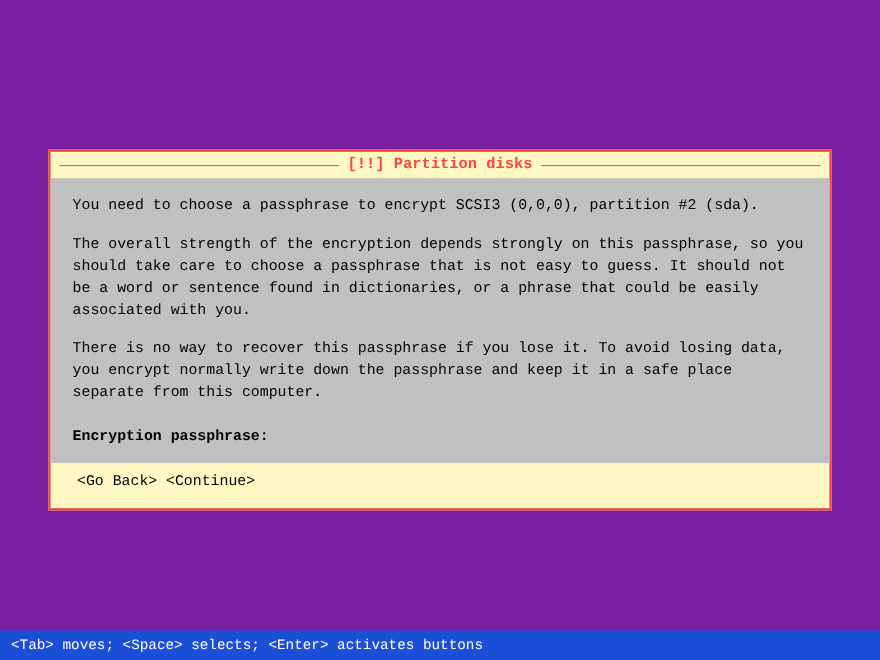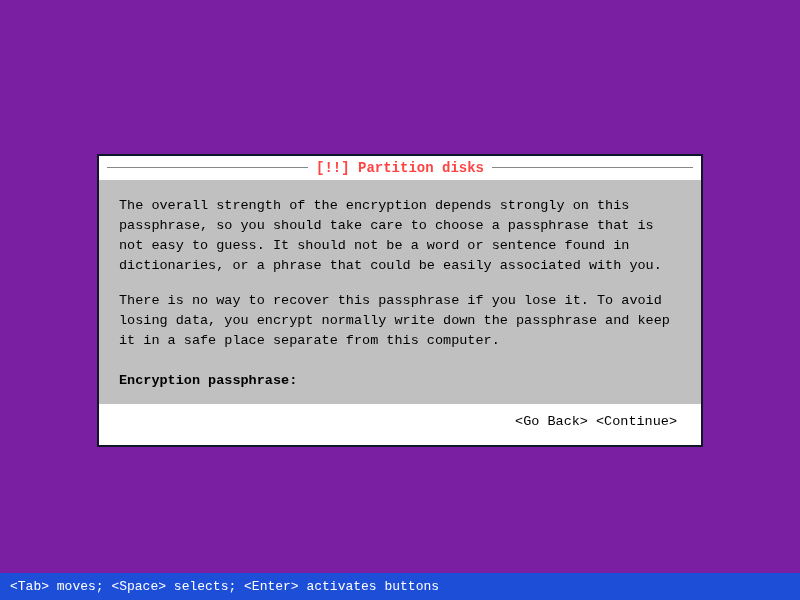--- a/index.html
+++ b/index.html
@@ -27,23 +27,23 @@
       bottom: 0;
       left: 0;
       width: 100%;
       background-color: #1d4ed8;
       color: #ffffff;
       padding: 6px 10px;
       font-size: 13px;
     }
 
     .dialog-container {
-      width: 606px;
-      background-color: #ffffff;
-      border: 2px solid #0f172a;
+      width: 712px;
+      background-color: #fef9c3;
+      border: 2px solid #ef4444;
       padding: 0;
       position: relative;
     }
 
     .dialog-title-bar {
       display: flex;
       align-items: center;
       justify-content: center;
       padding: 4px 0;
       position: relative;
@@ -115,21 +115,21 @@
       margin-bottom: 16px;
       cursor: pointer;
       font-family: 'Courier New', Courier, monospace;
       font-size: 13.5px;
       border: none;
       outline: none;
     }
 
     .dialog-buttons {
       display: flex;
-      justify-content: flex-end;
+      justify-content: flex-start;
       align-items: center;
       padding: 8px 20px 14px 20px;
     }
 
     .nav-button {
       color: #000000;
       background: none;
       border: none;
       font-family: 'Courier New', Courier, monospace;
       font-size: 13.5px;
@@ -138,20 +138,21 @@
     }
   </style>
 </head>
 <body>
 
 <div class="dialog-container">
   <div class="dialog-title-bar">
     <span class="dialog-title">[!!] Partition disks</span>
   </div>
   <div class="dialog-content">
+    <p>You need to choose a passphrase to encrypt SCSI3 (0,0,0), partition #2 (sda).</p>
     <p>The overall strength of the encryption depends strongly on this passphrase, so you should take care to choose a passphrase that is not easy to guess. It should not be a word or sentence found in dictionaries, or a phrase that could be easily associated with you.</p>
     <p>There is no way to recover this passphrase if you lose it. To avoid losing data, you encrypt normally write down the passphrase and keep it in a safe place separate from this computer.</p>
 
     <p class="passphrase-label">Encryption passphrase:</p>
   </div>
   <div class="dialog-buttons">
     <button class="nav-button">&lt;Go Back&gt;</button>
     <button class="nav-button">&lt;Continue&gt;</button>
   </div>
 </div>

